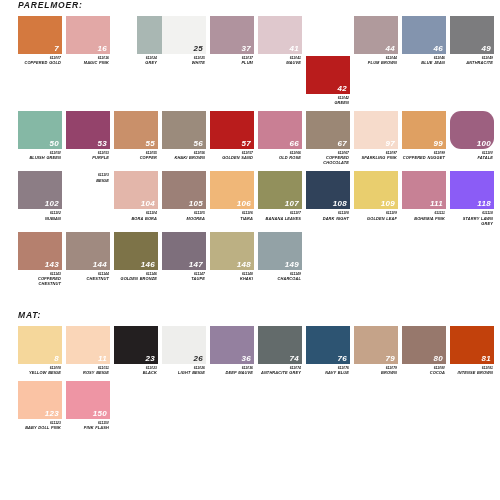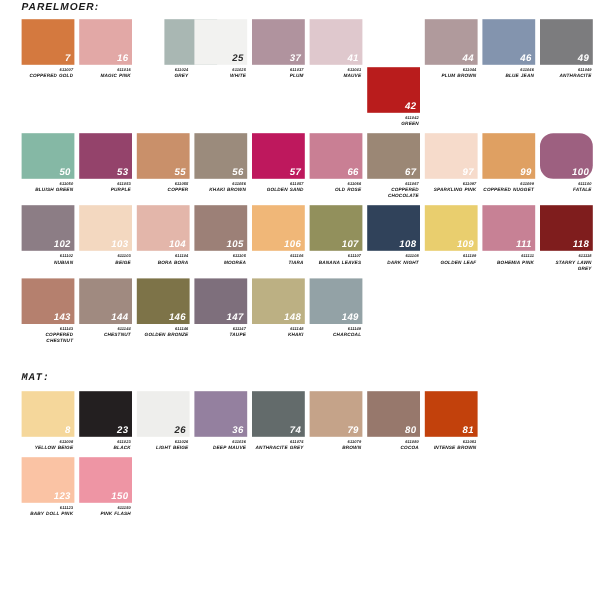--- a/index.html
+++ b/index.html
@@ -13,21 +13,21 @@
 
   .section-title{
     font-size:8.5px;
     font-weight:bold;
     font-style:italic;
     letter-spacing:0.8px;
     color:#1a1a1a;
     margin:0 0 0 18px;
   }
   #parelmoer-title{}
-  #mat-title{padding-top:8px;font-family:Liberation Mono, monospace;}
+  #mat-title{padding-top:8px;}
 
   .row{
     display:flex;
     margin-left:18px;
     margin-top:6px;
   }
   .cell{
     width:44px;
     margin-right:4px;
     display:flex;
@@ -203,21 +203,21 @@
         <div class="cell">
           <div class="swatch" style="background: rgb(155, 139, 124);">
             <span class="num light">56</span>
           </div>
           <div class="meta">
             <div class="code">611056</div>
             <div class="cname">KHAKI BROWN</div>
           </div>
         </div>
         <div class="cell">
-          <div class="swatch" style="background: #be185d; text-decoration: underline;">
+          <div class="swatch" style="background: #b91c1c; text-decoration: underline;">
             <span class="num light">57</span>
           </div>
           <div class="meta">
             <div class="code">611057</div>
             <div class="cname">GOLDEN SAND</div>
           </div>
         </div>
         <div class="cell">
           <div class="swatch" style="background: rgb(201, 127, 148);">
             <span class="num light">66</span>
@@ -268,23 +268,20 @@
         <div class="cell">
           <div class="swatch" style="background: rgb(140, 125, 133);">
             <span class="num light">102</span>
           </div>
           <div class="meta">
             <div class="code">611102</div>
             <div class="cname">NUBIAN</div>
           </div>
         </div>
         <div class="cell">
-          <div class="swatch" style="background: rgb(243, 216, 192);">
-            <span class="num light">103</span>
-          </div>
           <div class="meta">
             <div class="code">611103</div>
             <div class="cname">BEIGE</div>
           </div>
         </div>
         <div class="cell">
           <div class="swatch" style="background: rgb(227, 182, 170); padding-left: 36px;">
             <span class="num light">104</span>
           </div>
           <div class="meta">
@@ -340,21 +337,21 @@
         <div class="cell">
           <div class="swatch" style="background: rgb(199, 129, 149);">
             <span class="num light">111</span>
           </div>
           <div class="meta">
             <div class="code">611111</div>
             <div class="cname">BOHEMIA PINK</div>
           </div>
         </div>
         <div class="cell">
-          <div class="swatch" style="background: #7f1d1d; text-align: right;">
+          <div class="swatch" style="background: #8b5cf6; text-align: right;">
             <span class="num light">118</span>
           </div>
           <div class="meta">
             <div class="code">611118</div>
             <div class="cname">STARRY LAWN GREY</div>
           </div>
         </div>
       </div>
       <div class="row">
         <div class="cell">
@@ -418,20 +415,29 @@
         <div class="cell">
           <div class="swatch" style="background: rgb(245, 215, 155);">
             <span class="num light">8</span>
           </div>
           <div class="meta">
             <div class="code">611008</div>
             <div class="cname">YELLOW BEIGE</div>
           </div>
         </div>
         <div class="cell">
+          <div class="swatch" style="background: rgb(250, 214, 184);">
+            <span class="num light">11</span>
+          </div>
+          <div class="meta">
+            <div class="code">611011</div>
+            <div class="cname">ROSY BEIGE</div>
+          </div>
+        </div>
+        <div class="cell">
           <div class="swatch" style="background: rgb(35, 31, 32);">
             <span class="num light">23</span>
           </div>
           <div class="meta">
             <div class="code">611023</div>
             <div class="cname">BLACK</div>
           </div>
         </div>
         <div class="cell">
           <div class="swatch" style="background: rgb(238, 238, 236);">
@@ -451,20 +457,29 @@
             <div class="cname">DEEP MAUVE</div>
           </div>
         </div>
         <div class="cell">
           <div class="swatch" style="background: rgb(99, 107, 107);">
             <span class="num light">74</span>
           </div>
           <div class="meta">
             <div class="code">611074</div>
             <div class="cname">ANTHRACITE GREY</div>
+          </div>
+        </div>
+        <div class="cell">
+          <div class="swatch" style="background: rgb(45, 84, 114);">
+            <span class="num light">76</span>
+          </div>
+          <div class="meta">
+            <div class="code">611076</div>
+            <div class="cname">NAVY BLUE</div>
           </div>
         </div>
         <div class="cell">
           <div class="swatch" style="background: rgb(197, 163, 137);">
             <span class="num light">79</span>
           </div>
           <div class="meta">
             <div class="code">611079</div>
             <div class="cname">BROWN</div>
           </div>

